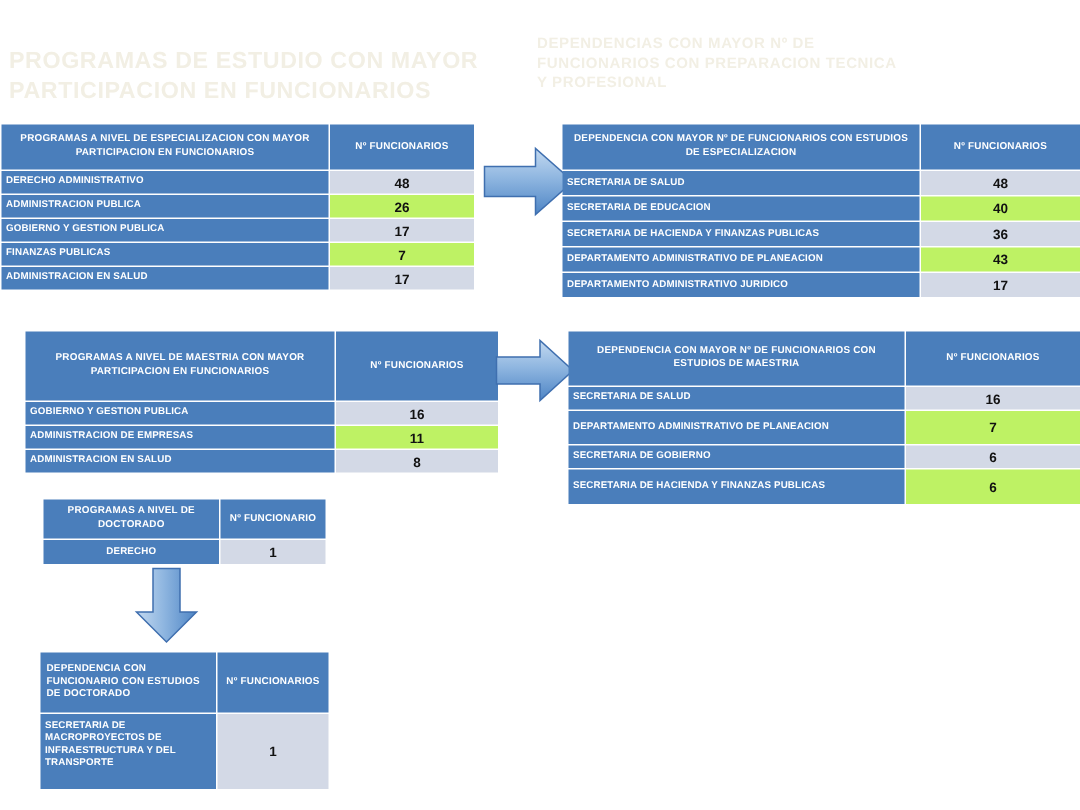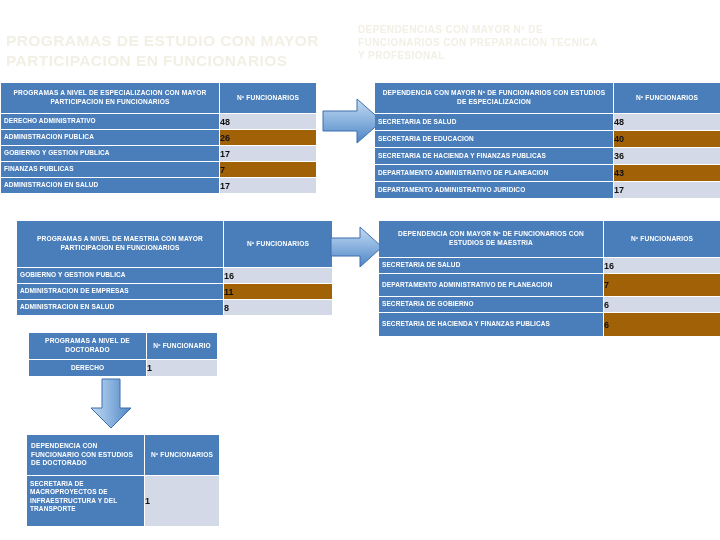--- a/index.html
+++ b/index.html
@@ -77,23 +77,24 @@
     text-align: left;
     padding: 2px 3px !important;
     line-height: 1.3;
     letter-spacing: 0.1px;
   }
   .lbl.ctr { text-align: center; }
   .val {
     color: #111111;
     font-weight: bold;
     font-size: 9px;
+    text-align: center;
   }
   .v-a { background: #D3D9E6; }
-  .v-b { background: #a16207; }
+  .v-b { background: #bef264; }
 
   
   .arrow {
     position: absolute;
   }
   .arrow svg { display: block; }
 
   
   #arrow-esp { left: 322px; top: 96px; }
   #arrow-mae { left: 330px; top: 224px; }

